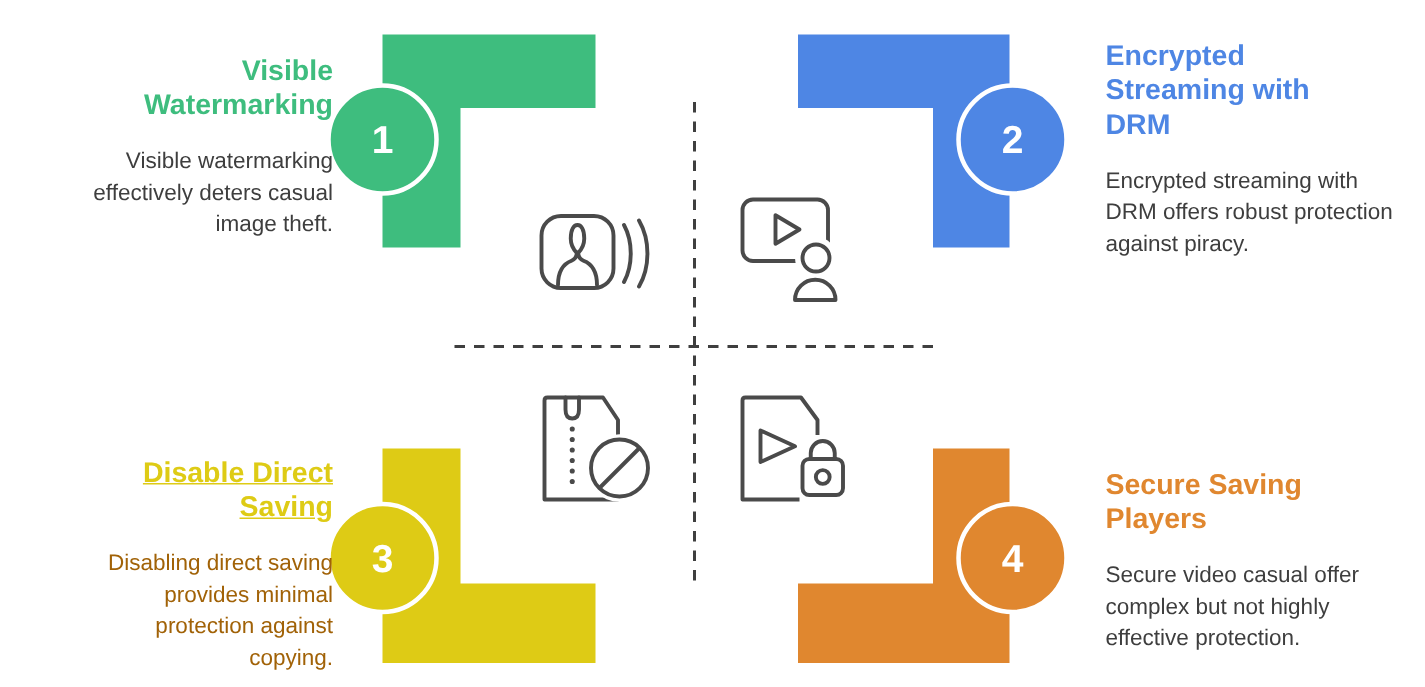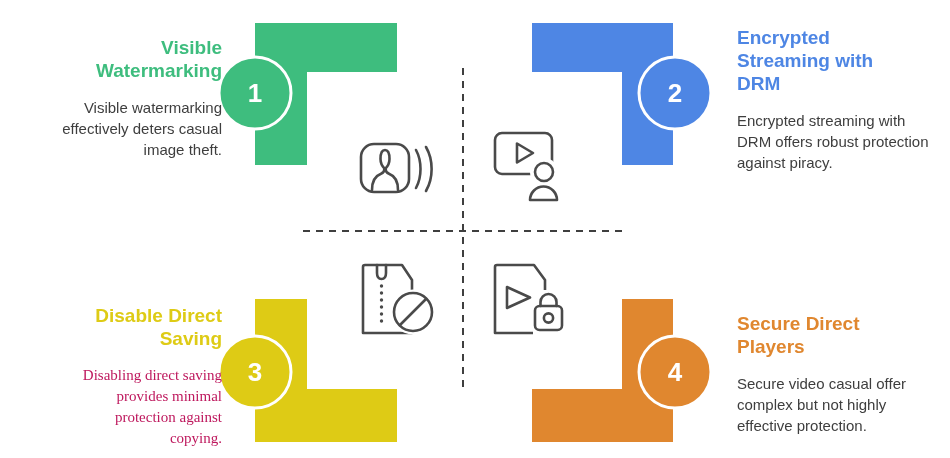--- a/index.html
+++ b/index.html
@@ -123,22 +123,22 @@
     <h2 style="color: rgb(62, 189, 126);">Visible Watermarking</h2>
     <p style="color: rgb(62, 62, 62);">Visible watermarking effectively deters casual image theft.</p>
   </div>
 
   <div class="quad-text tr align-left">
     <h2 style="color: rgb(78, 134, 228);">Encrypted Streaming with DRM</h2>
     <p style="color: rgb(62, 62, 62);">Encrypted streaming with DRM offers robust protection against piracy.</p>
   </div>
 
   <div class="quad-text bl align-right">
-    <h2 style="color: rgb(222, 203, 21);">Disable Direct Saving</h2>
-    <p style="color: #be185d; font-family: Liberation Serif, serif;">Disabling direct saving provides minimal protection against copying.</p>
+    <h2 style="color: rgb(222, 203, 21); text-decoration: underline;">Disable Direct Saving</h2>
+    <p style="color: #a16207;">Disabling direct saving provides minimal protection against copying.</p>
   </div>
 
   <div class="quad-text br align-left">
-    <h2 style="color: rgb(224, 135, 47);">Secure Direct Players</h2>
+    <h2 style="color: rgb(224, 135, 47);">Secure Saving Players</h2>
     <p style="color: rgb(62, 62, 62);">Secure video casual offer complex but not highly effective protection.</p>
   </div>
 
 </div>
 
 </body></html>

